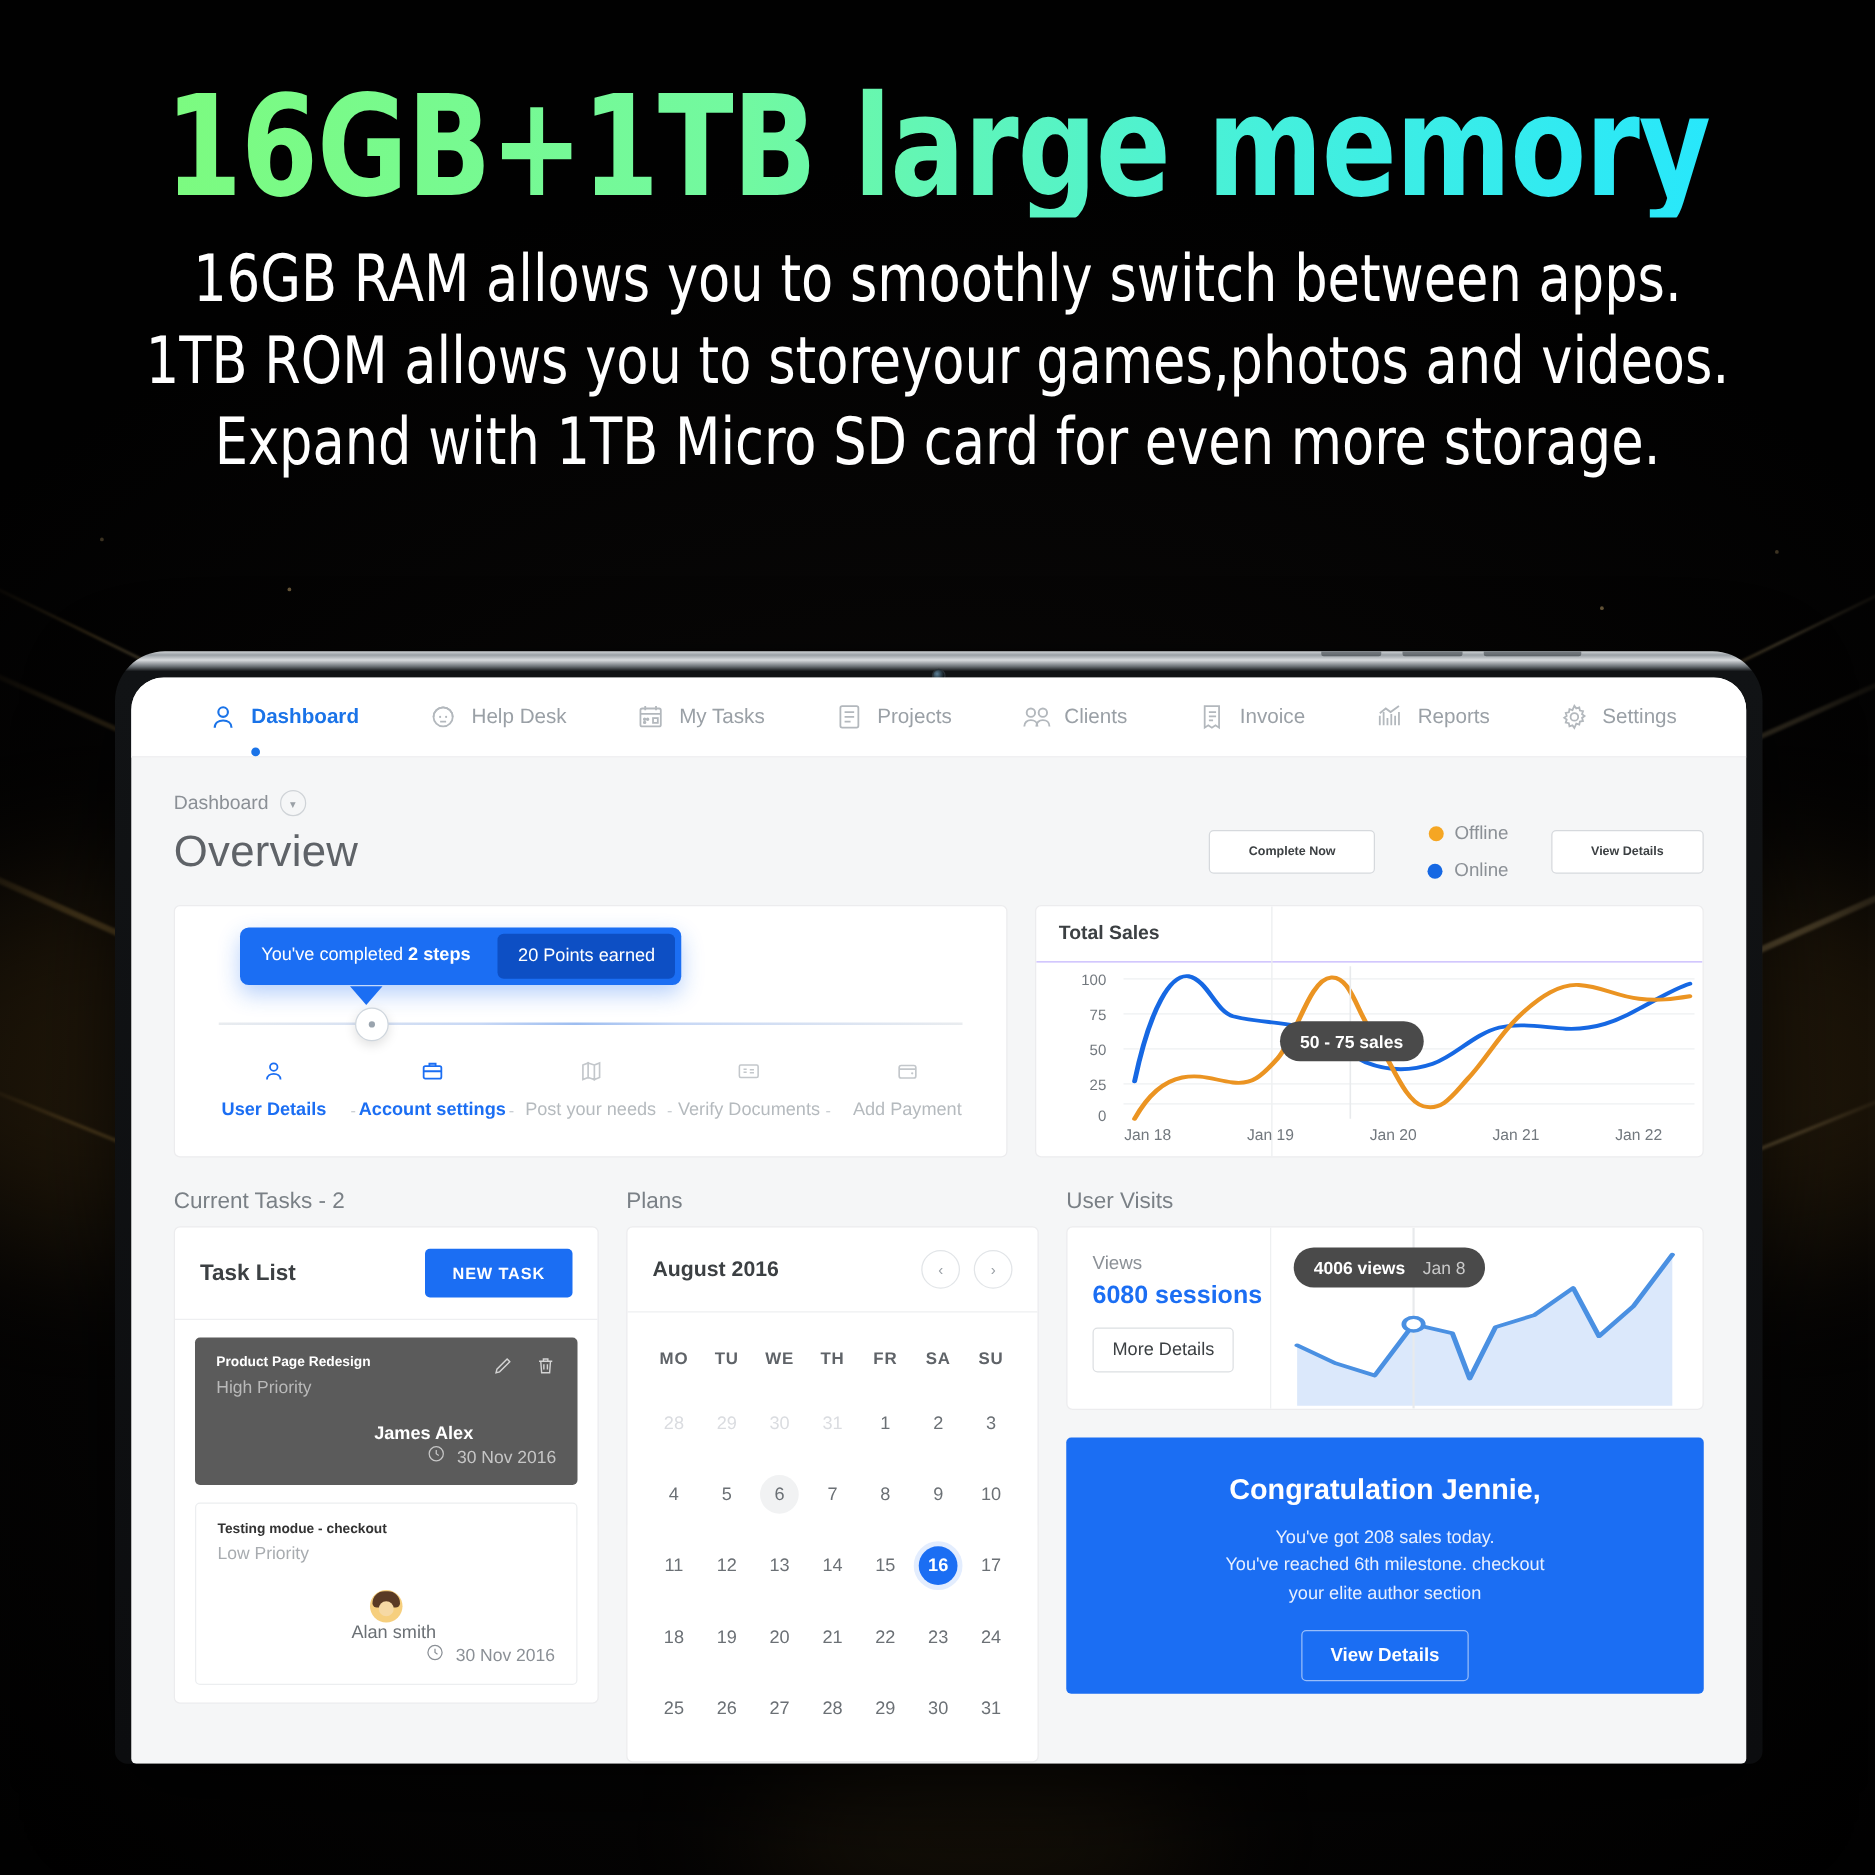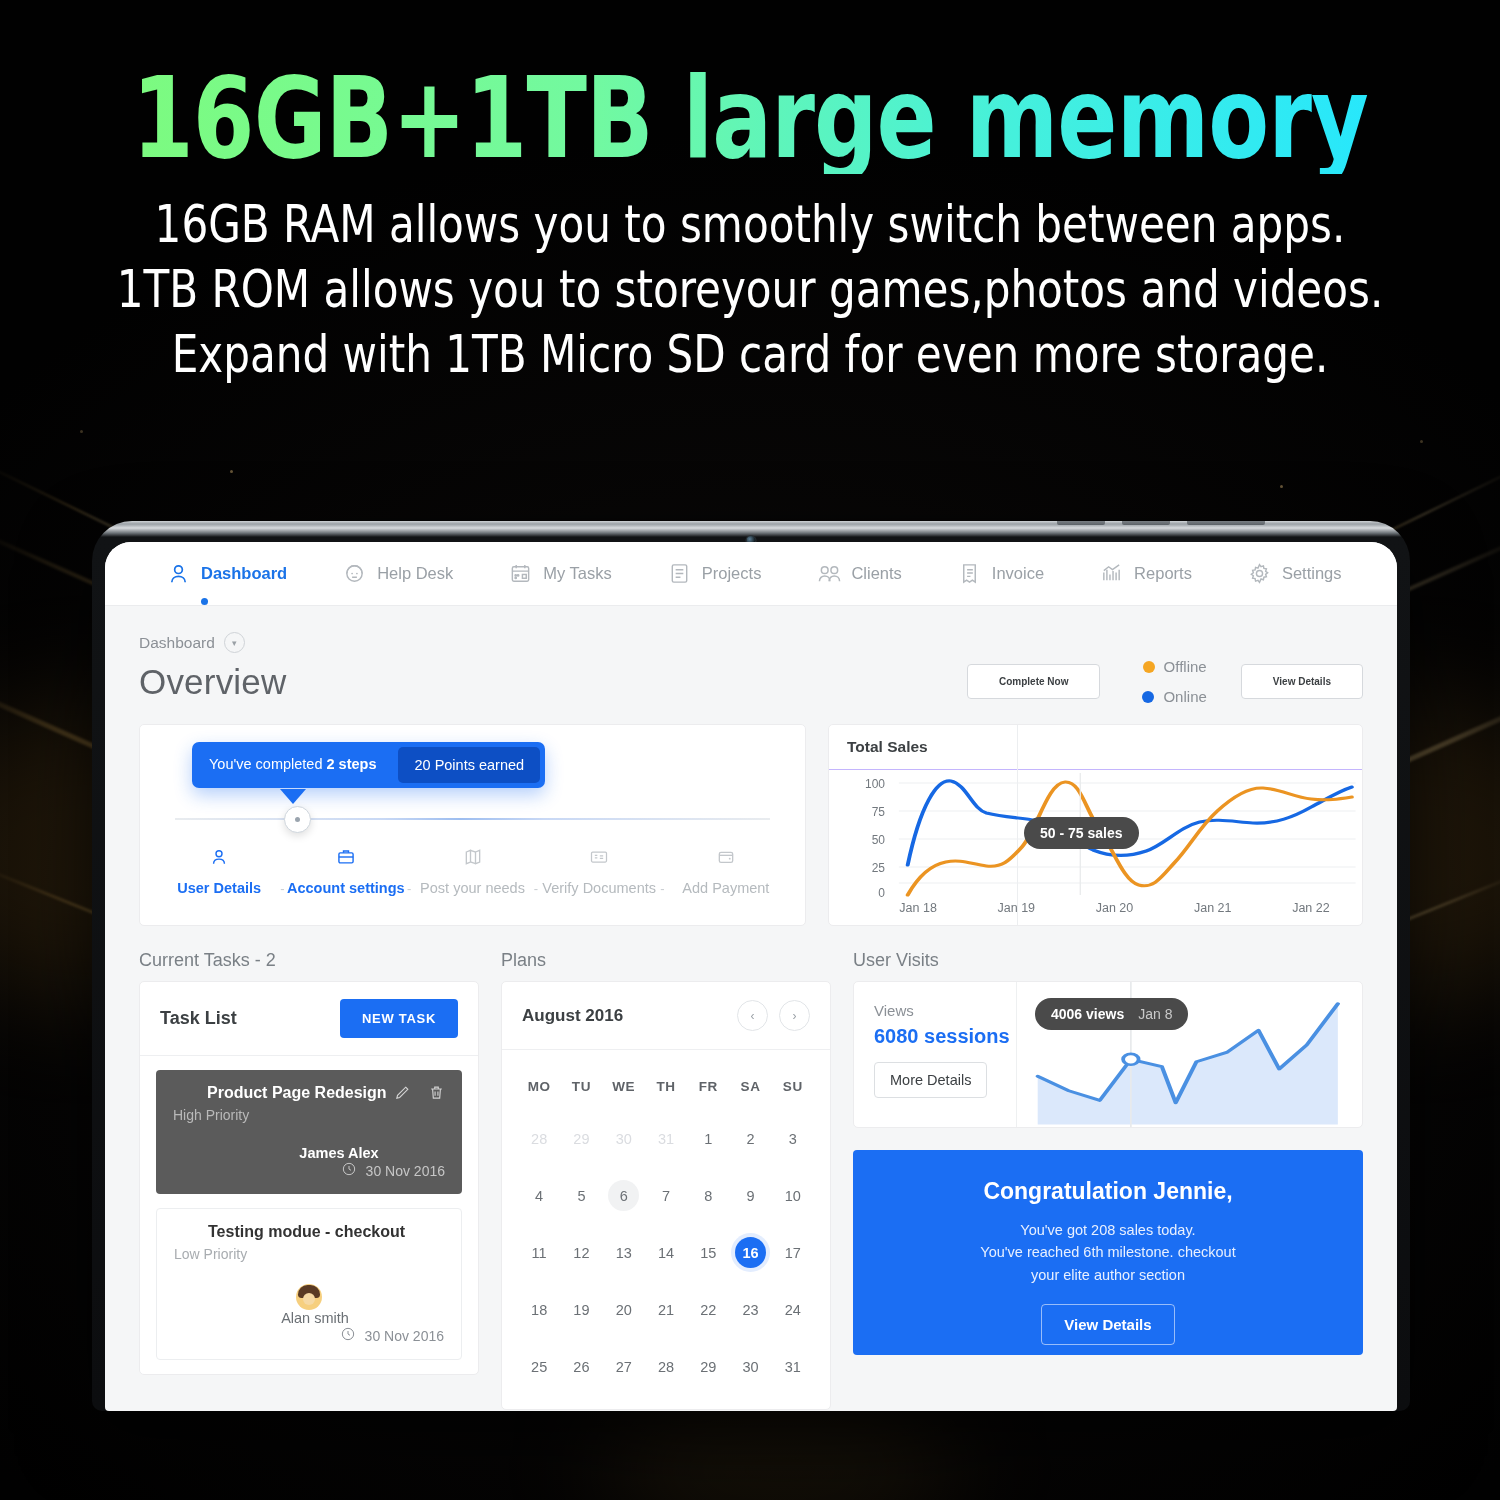--- a/index.html
+++ b/index.html
@@ -118,21 +118,21 @@
   #tasksCol{width:340px;}
   #tasksCard{background:#fff;border:1px solid #ececee;border-radius:5px;}
   #tasksCardHead{display:flex;align-items:center;padding:17px 20px;border-bottom:1px solid #eeeff1;}
   #taskListLbl{font-size:18px;color:#3c4043;font-weight:600;}
   #newTaskBtn{margin-left:auto;background:#1b6ef3;color:#fff;border:0;border-radius:4px;padding:12px 22px;
     font-size:13px;font-weight:700;letter-spacing:.7px;}
   .taskItem{margin:14px 16px;border-radius:4px;padding:14px 17px;}
   .taskItem.dark{background:#5b5b5b;}
   .taskItem.light{background:#fff;border:1px solid #eceef0;}
   .taskTopRow{display:flex;align-items:flex-start;}
-  .taskTitle{font-size:16px;font-weight:700;margin-left:34px;}
+  .taskTitle{font-size:11px;font-weight:700;}
   .taskItem.dark .taskTitle{color:#fff;}
   .taskItem.light .taskTitle{color:#333;}
   .taskPrio{font-size:14px;margin-top:5px;}
   .taskItem.dark .taskPrio{color:#b9b9b9;}
   .taskItem.light .taskPrio{color:#a8acb0;}
   .taskActions{margin-left:auto;display:flex;gap:17px;color:#d4d4d4;}
   .taskBottom{display:flex;align-items:center;margin-top:22px;flex-direction:column;}
   .taskBottom .who{font-size:14.5px;font-weight:700;}
   .taskItem.dark .who{color:#fff;margin-left:60px;}
   .taskItem.light .who{color:#6b7075;font-weight:400;margin-left:12px;}

